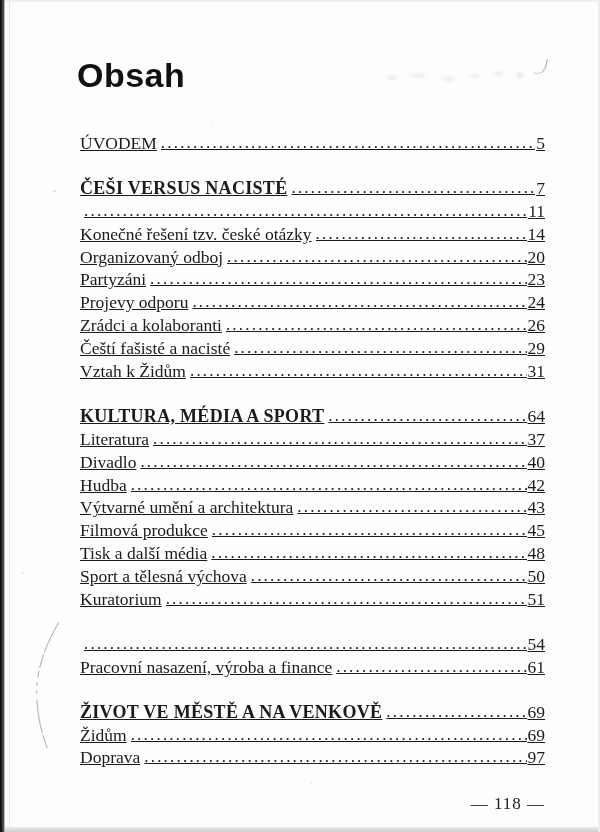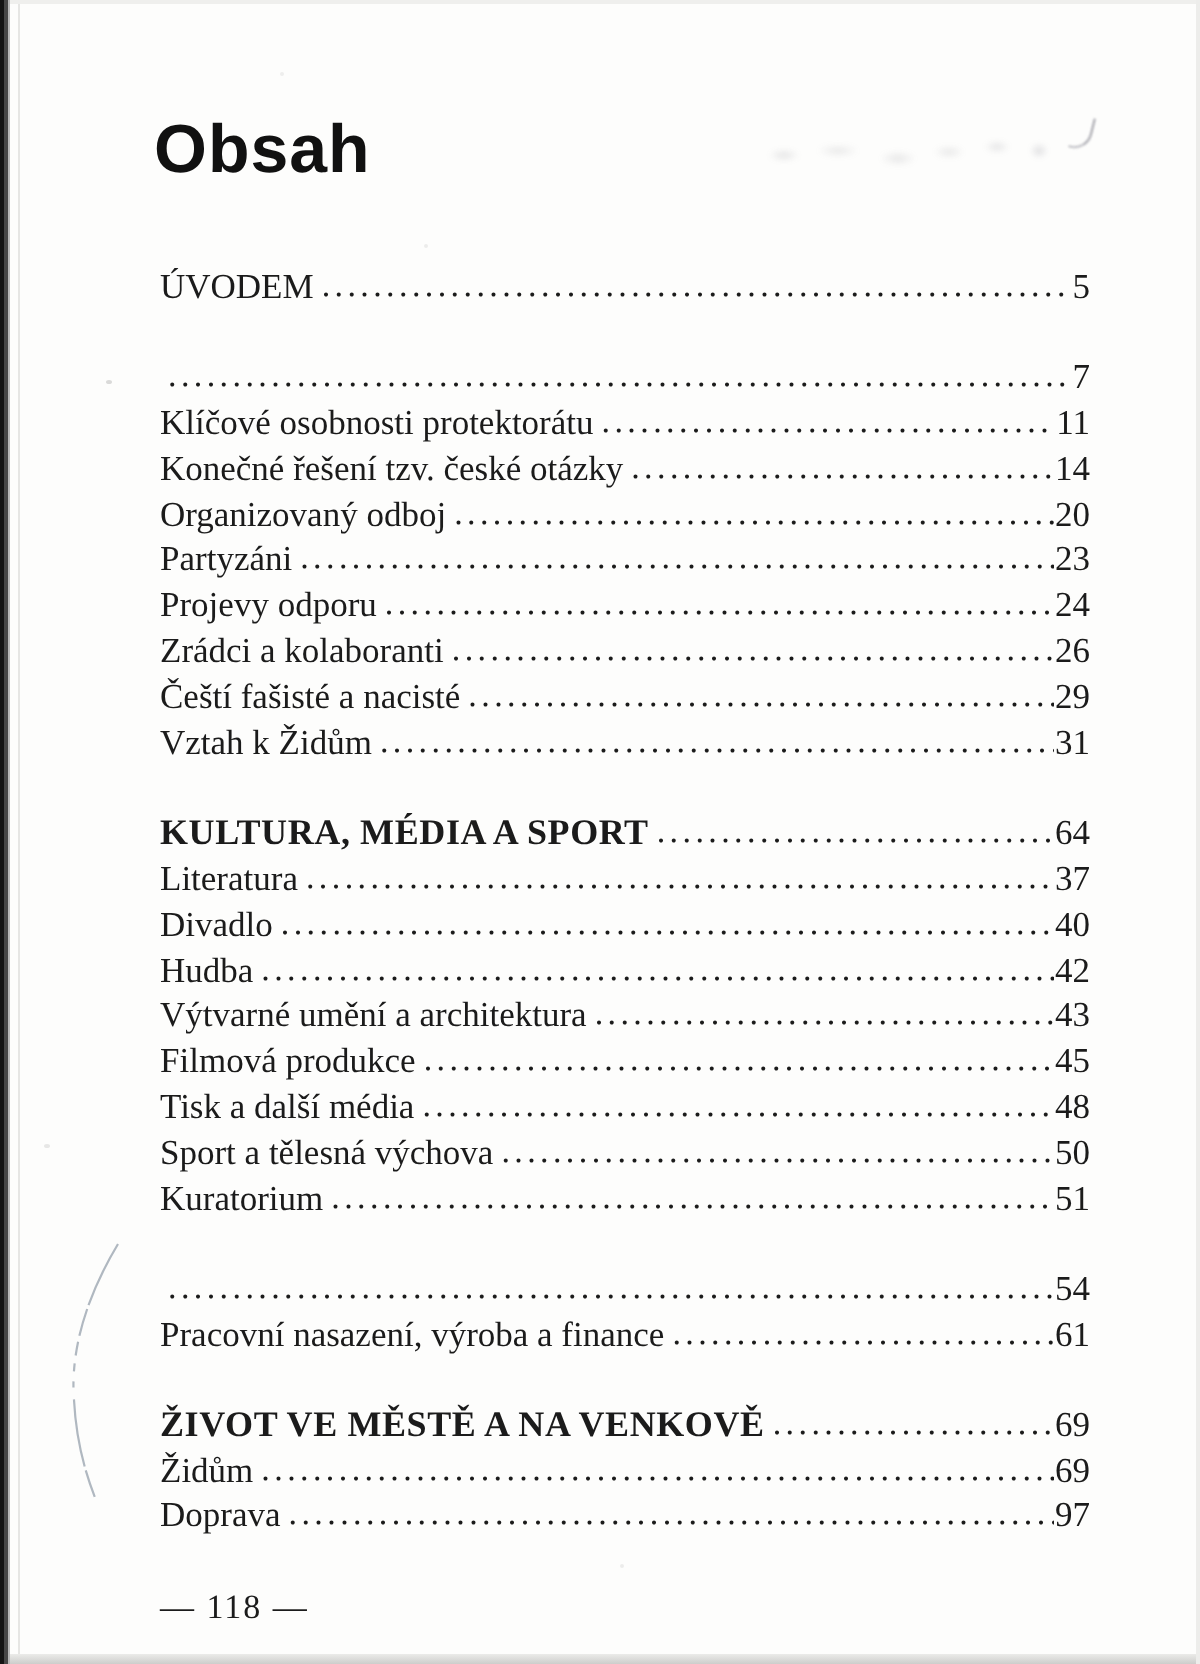--- a/index.html
+++ b/index.html
@@ -69,33 +69,33 @@
     font-weight: bold; font-size: 34px; letter-spacing: .5px;
     color: #111; z-index: 6;
   }
   .toc {
     position: absolute; left: 80px; top: 132px; width: 465px; z-index: 6;
   }
   .group { margin-bottom: 22px; }
   .row {
     display: flex; align-items: flex-end;
     height: 22.9px; line-height: 22.9px;
-    font-size: 17.5px; white-space: nowrap;
+    font-size: 17.5px; white-space: nowrap; text-decoration: underline;
   }
   .row .label { flex: 0 0 auto; }
   .row.bold .label { font-weight: bold; font-size: 18px; letter-spacing: .3px; }
   .leader {
     flex: 1 1 auto; overflow: hidden; min-width: 12px;
     letter-spacing: 2.2px; margin: 0 1px 0 4px;
     font-weight: normal; font-size: 17px;
   }
   .pagenum { flex: 0 0 auto; text-align: right; }
   .footer {
     position: absolute; left: 80px; top: 794px; width: 465px;
-    text-align: left; font-size: 17px; z-index: 6; letter-spacing: 1px;
+    text-align: right; font-size: 17px; z-index: 6; letter-spacing: 1px;
   }
 </style>
 </head>
 <body>
 
 <div class="page">
 
   <div class="edge-left"></div>
   <div class="edge-faint-line"></div>
   <div class="edge-top"></div>
@@ -117,25 +117,25 @@
   <div class="toc">
       <div class="group">
         <div class="row">
           <span class="label">ÚVODEM</span>
           <span class="leader">................................................................................................................................................................</span>
           <span class="pagenum">5</span>
         </div>
       </div>
       <div class="group">
         <div class="row bold">
+          <span class="label">ČEŠI VERSUS NACISTÉ</span>
           <span class="leader">................................................................................................................................................................</span>
           <span class="pagenum">7</span>
         </div>
         <div class="row">
-          <span class="label">Klíčové osobnosti protektorátu</span>
           <span class="leader">................................................................................................................................................................</span>
           <span class="pagenum">11</span>
         </div>
         <div class="row">
           <span class="label">Konečné řešení tzv. české otázky</span>
           <span class="leader">................................................................................................................................................................</span>
           <span class="pagenum">14</span>
         </div>
         <div class="row">
           <span class="label">Organizovaný odboj</span>

